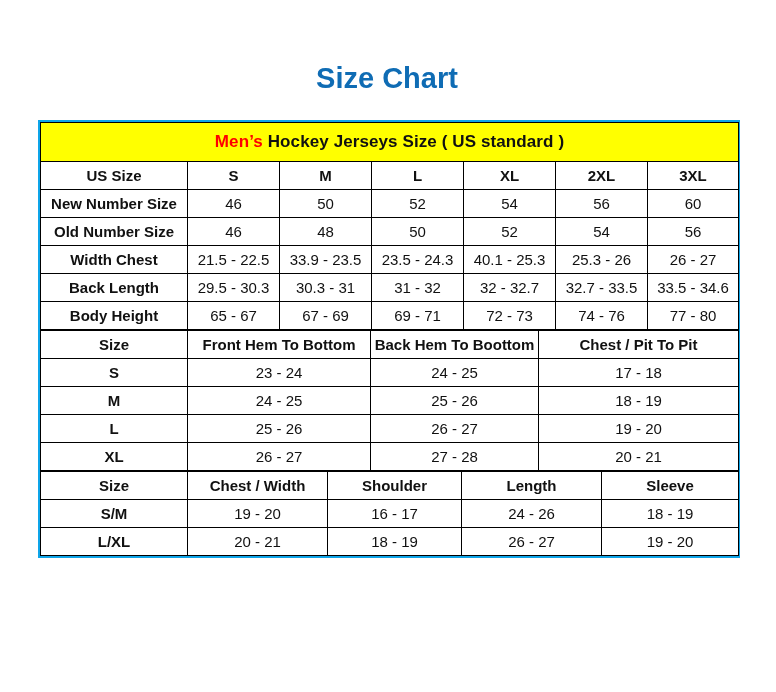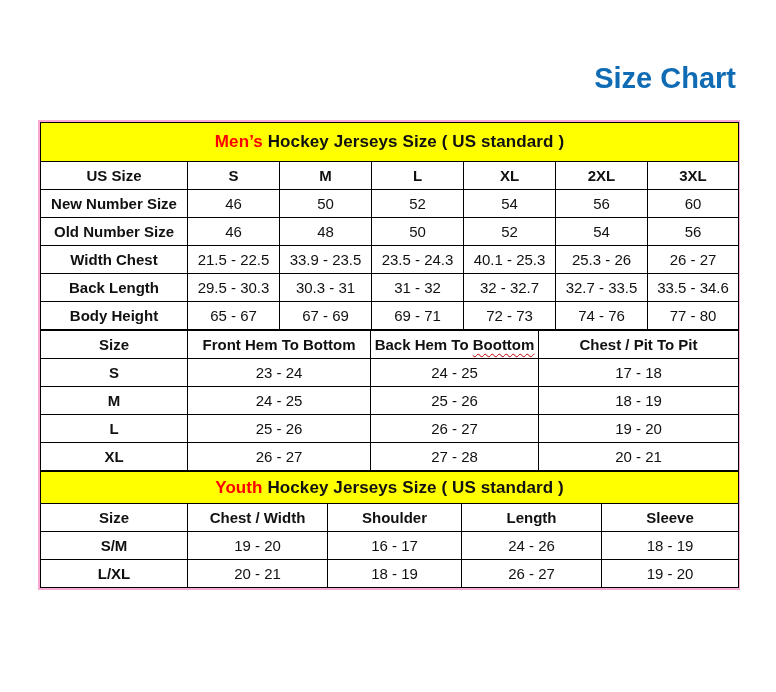--- a/index.html
+++ b/index.html
@@ -12,29 +12,29 @@
     color: #111111;
     -webkit-font-smoothing: antialiased;
   }
   .sheet {
     padding-top: 60px;
     margin-left: 38px;
     width: 698px;
   }
   .title {
     margin: 0 0 24px 0;
-    text-align: right;
+    text-align: center;
     font-size: 29px;
     line-height: 36px;
     font-weight: bold;
     color: #0f6cb4;
     letter-spacing: 0px;
   }
   .tables {
-    border: 2px solid #f9a8d4;
+    border: 2px solid #0ea5e9;
     width: 698px;
     background: #ffffff;
   }
   table {
     border-collapse: collapse;
     table-layout: fixed;
     width: 100%;
   }
   th, td {
     border: 1px solid #000000;
@@ -55,21 +55,20 @@
   .band-men th  { height: 38px; }
   .band-sub th  { height: 31px; }
   .band .hl { color: #ff0000; }
   .cols th {
     font-weight: bold;
     height: 27px;
   }
   td.rowlabel { font-weight: bold; }
   td.rowlabel-bold { font-weight: bold; }
   .squiggle {
-    text-decoration: underline;
     text-decoration-style: wavy;
     text-decoration-color: #c00000;
     text-decoration-thickness: 1px;
     text-underline-offset: 3px;
   }
 </style>
 </head>
 <body>
 
 <div class="sheet">
@@ -195,23 +194,20 @@
 
     <table>
       <colgroup>
         <col style="width:147px">
           <col style="width:140px">
           <col style="width:134px">
           <col style="width:140px">
           <col style="width:137px">
       </colgroup>
       <thead>
-        <tr class="band band-sub">
-          <th colspan="5"><span class="hl">Youth</span><span> Hockey Jerseys Size ( US standard )</span></th>
-        </tr>
         <tr class="cols">
           <th>Size</th>
           <th>Chest / Width</th>
           <th>Shoulder</th>
           <th>Length</th>
           <th>Sleeve</th>
         </tr>
       </thead>
       <tbody>
         <tr>

